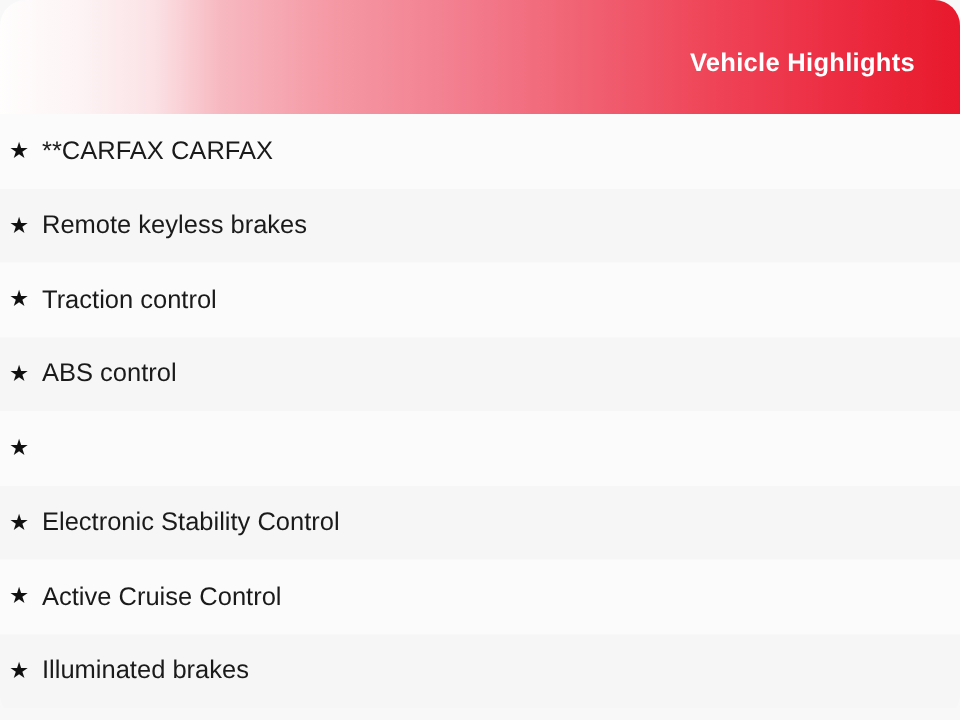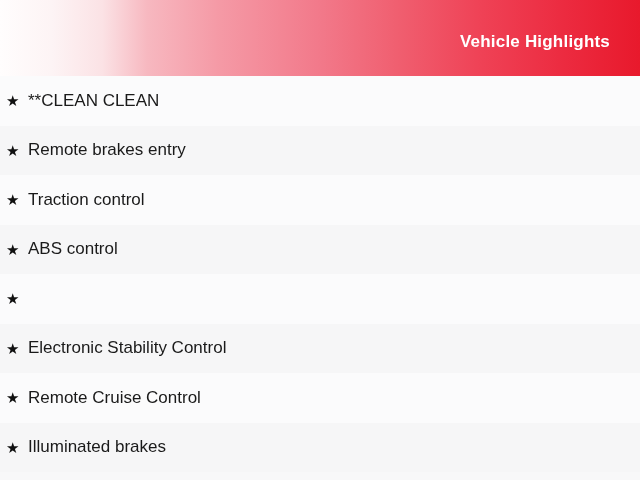--- a/index.html
+++ b/index.html
@@ -16,20 +16,21 @@
     -webkit-font-smoothing: antialiased;
   }
 
   .page {
     position: relative;
     width: 640px;
     height: 480px;
     box-sizing: border-box;
     background: #f8f8f9;
     overflow: hidden;
+    border-radius: 17px;
   }
 
   
   .header-band {
     position: absolute;
     left: 0;
     top: 0;
     width: 640px;
     height: 76px;
     background: linear-gradient(
@@ -131,26 +132,26 @@
 
   <div class="header-band">
     <h1 class="header-title">Vehicle Highlights</h1>
   </div>
   <div class="header-fade"></div>
 
   <ul class="highlights-list">
 
     <li class="highlight-row">
       <span class="bullet-star">★</span>
-      <span class="highlight-label">**CLEAN CLEAN</span>
+      <span class="highlight-label">**CARFAX CARFAX</span>
     </li>
 
     <li class="highlight-row">
       <span class="bullet-star">★</span>
-      <span class="highlight-label">Remote brakes entry</span>
+      <span class="highlight-label">Remote keyless brakes</span>
     </li>
 
     <li class="highlight-row">
       <span class="bullet-star">★</span>
       <span class="highlight-label">Traction control</span>
     </li>
 
     <li class="highlight-row">
       <span class="bullet-star">★</span>
       <span class="highlight-label">ABS control</span>
@@ -160,21 +161,21 @@
       <span class="bullet-star">★</span>
     </li>
 
     <li class="highlight-row">
       <span class="bullet-star">★</span>
       <span class="highlight-label">Electronic Stability Control</span>
     </li>
 
     <li class="highlight-row">
       <span class="bullet-star">★</span>
-      <span class="highlight-label">Remote Cruise Control</span>
+      <span class="highlight-label">Active Cruise Control</span>
     </li>
 
     <li class="highlight-row">
       <span class="bullet-star">★</span>
       <span class="highlight-label">Illuminated brakes</span>
     </li>
 
   </ul>
 
 </div>

